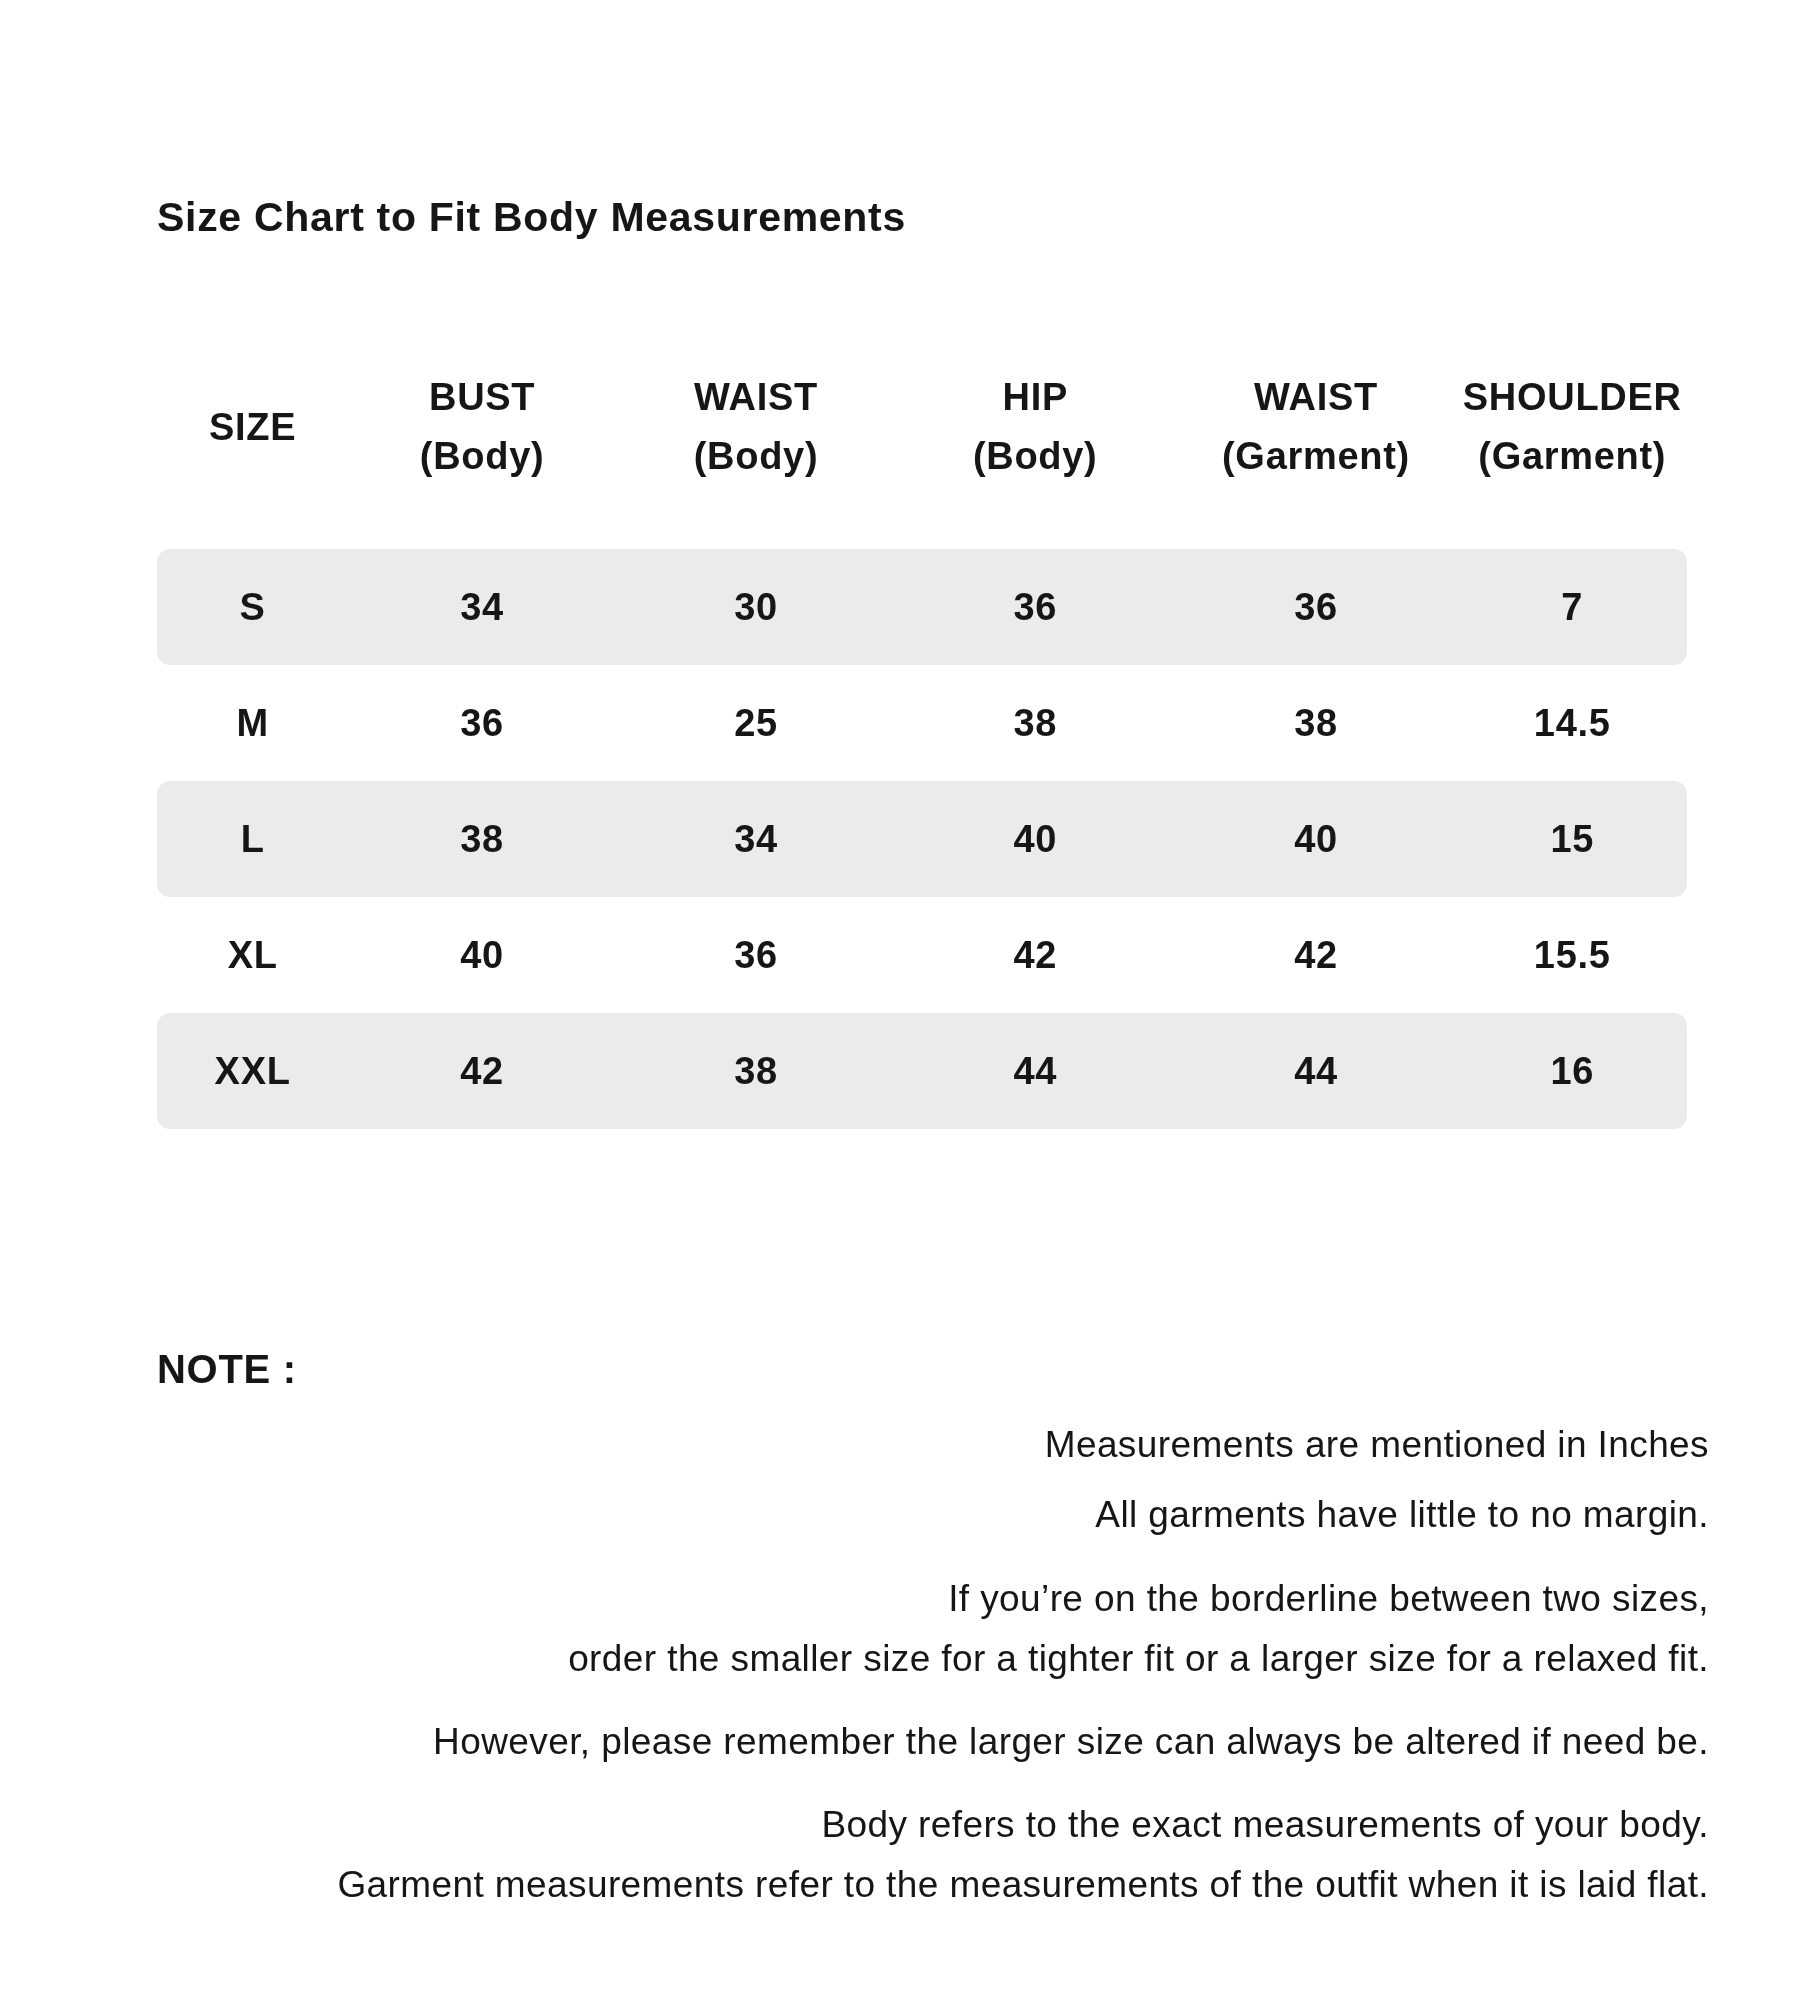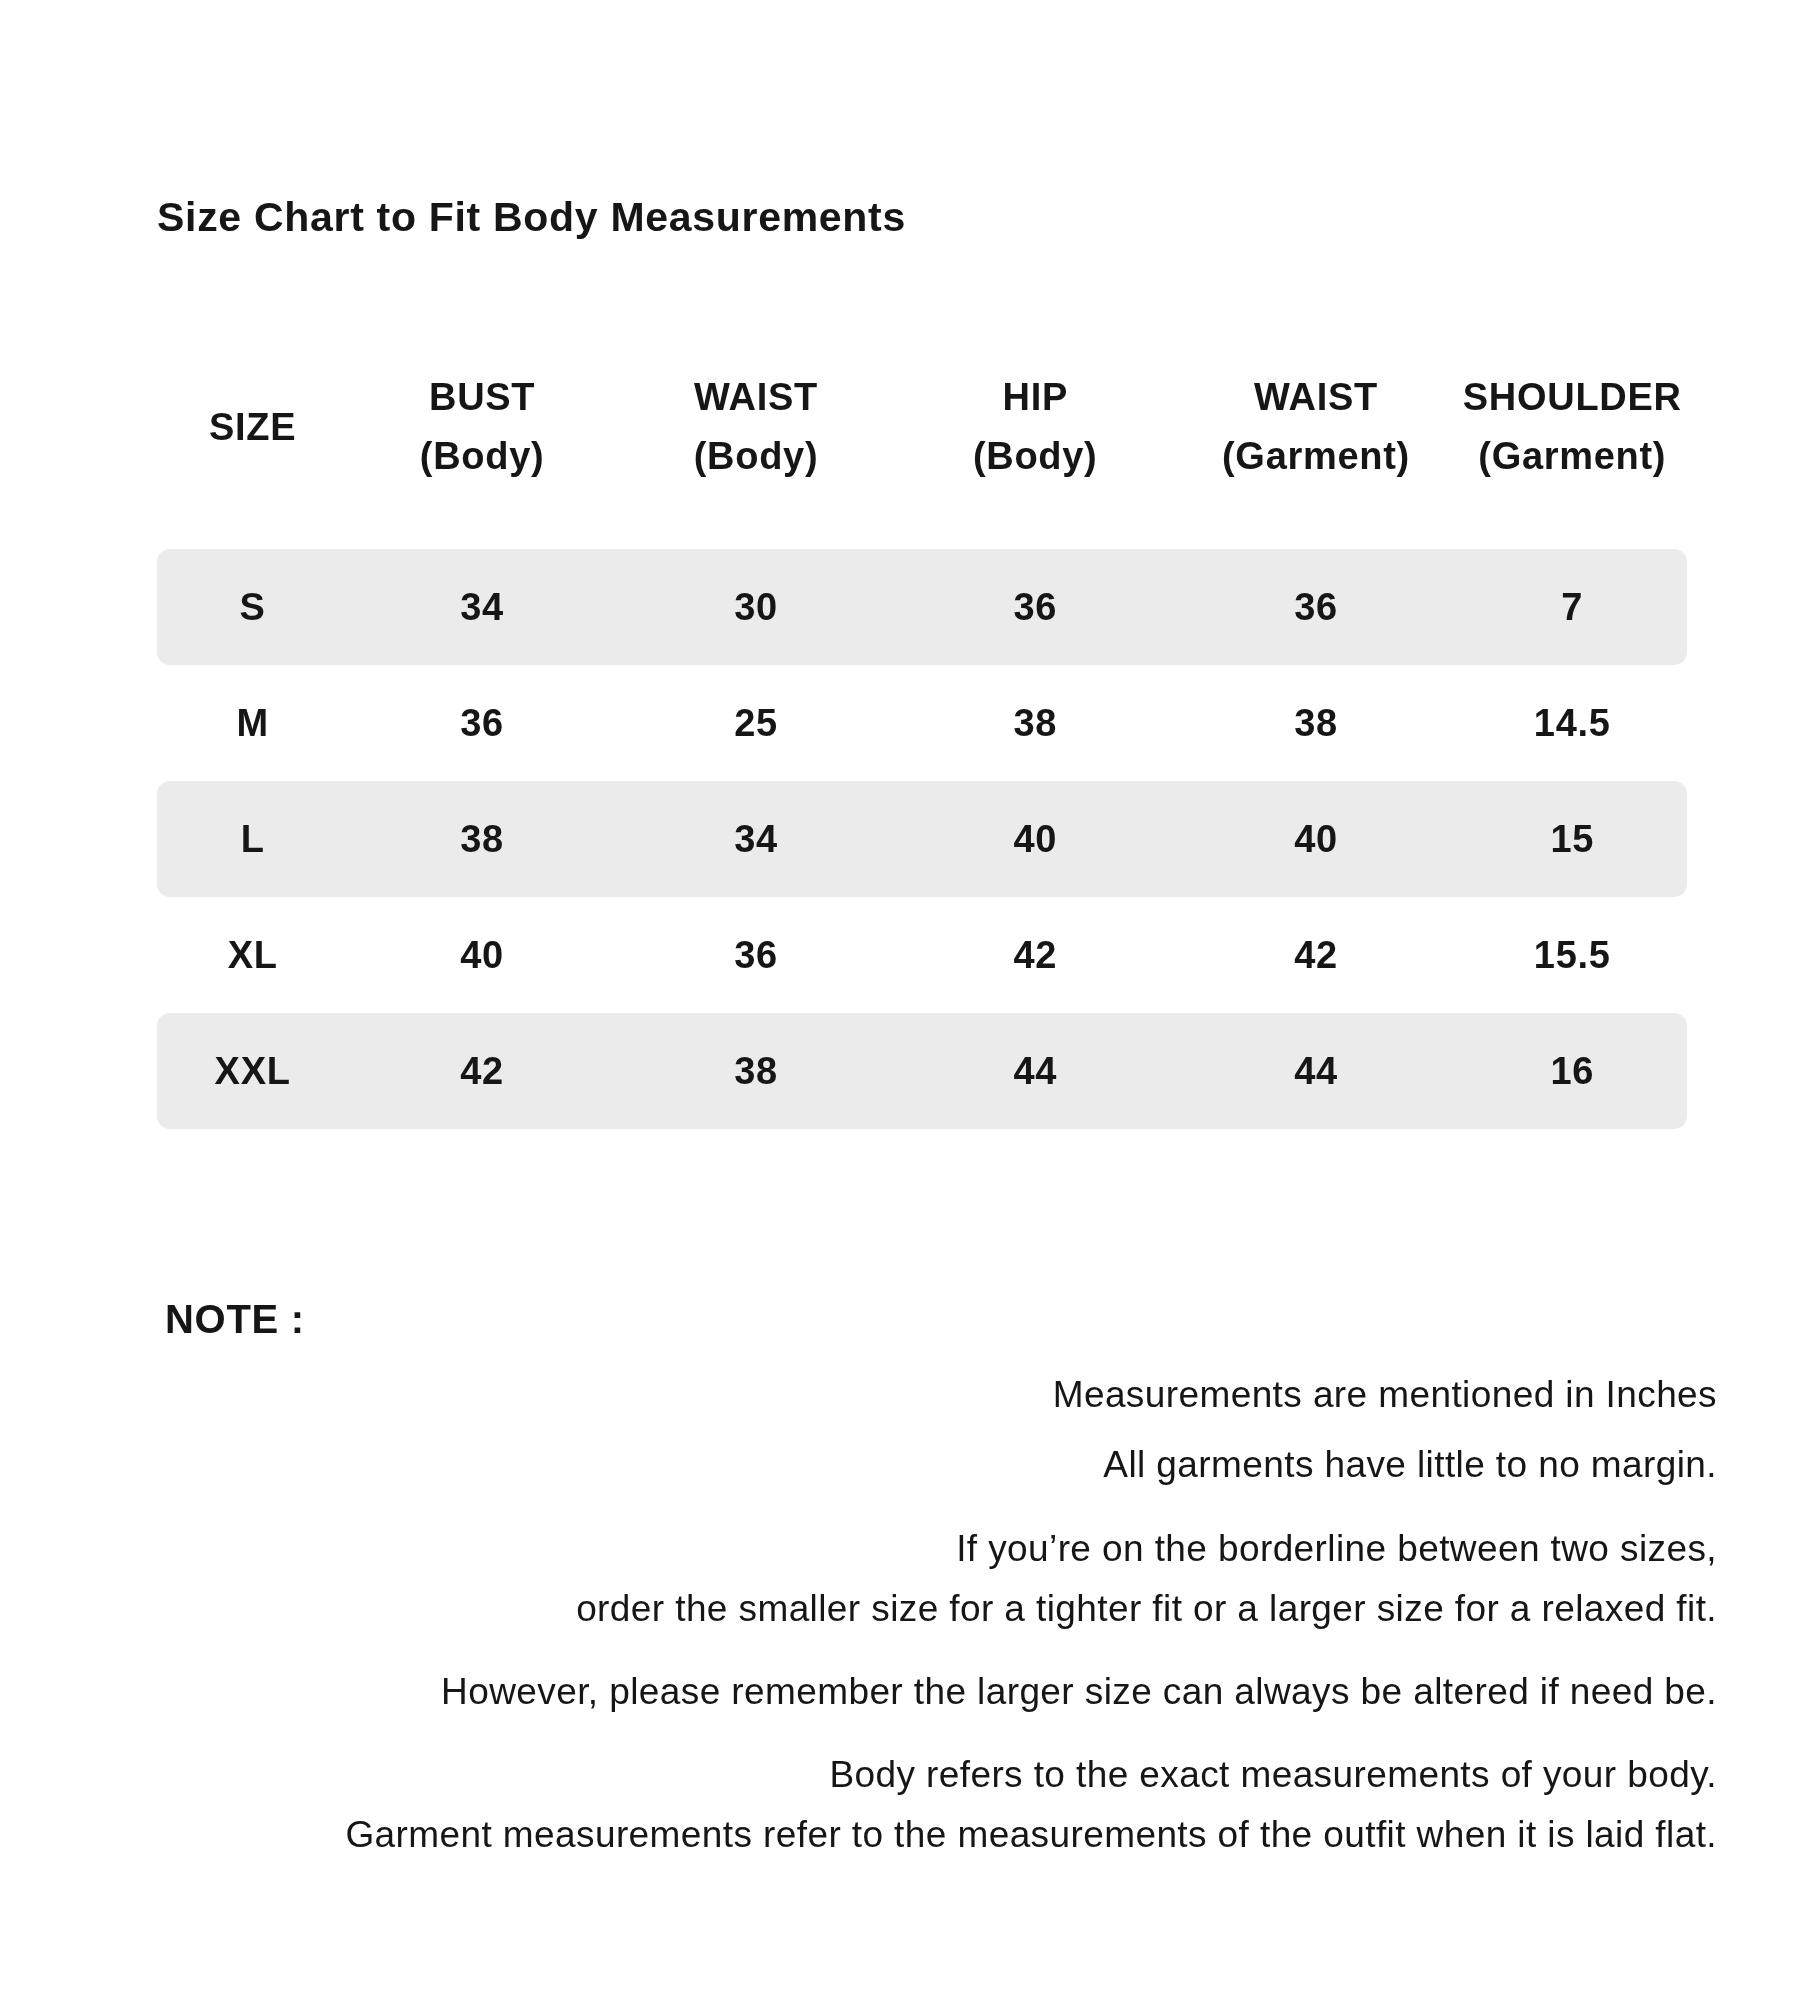--- a/index.html
+++ b/index.html
@@ -60,23 +60,22 @@
   .td {
     text-align: center;
     font-size: 38px;
     font-weight: 700;
     letter-spacing: 0.7px;
   }
 
   .note {
     position: absolute;
     left: 157px;
-    top: 1296px;
+    top: 1346px;
     width: 1552px;
-    margin-left: 8px;
   }
   .note-heading {
     font-size: 40px;
     font-weight: 700;
     line-height: 47px;
     letter-spacing: 0.7px;
     margin: 0 0 22px 0;
   }
   .note-body { margin-left: 31px; }
   .note-para { margin: 0 0 23.4px 0; }

